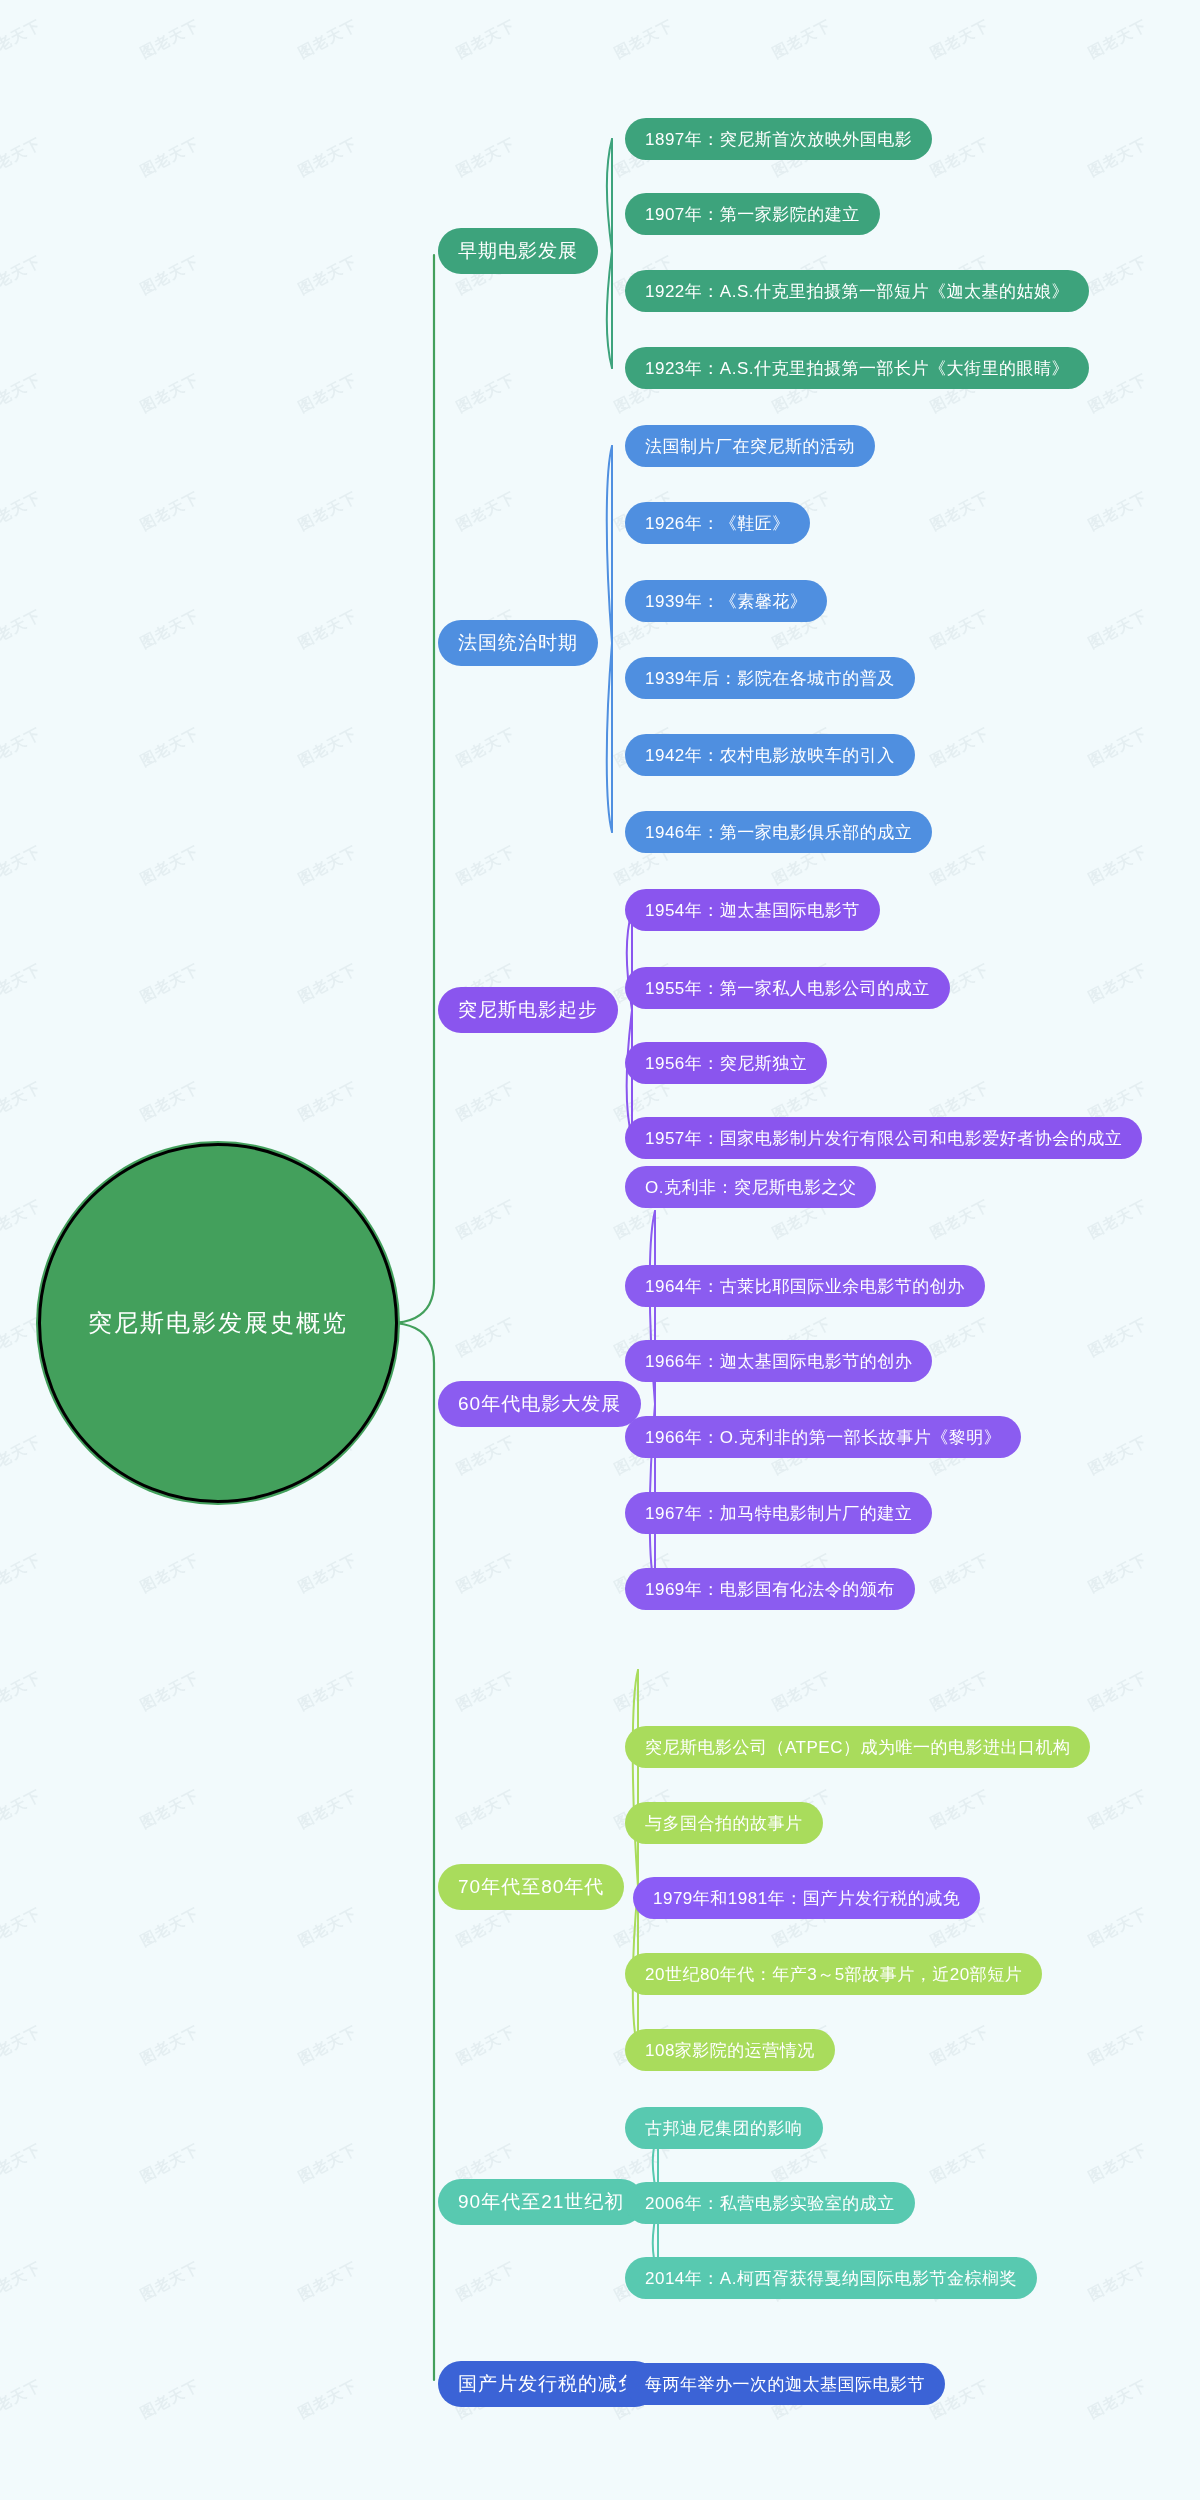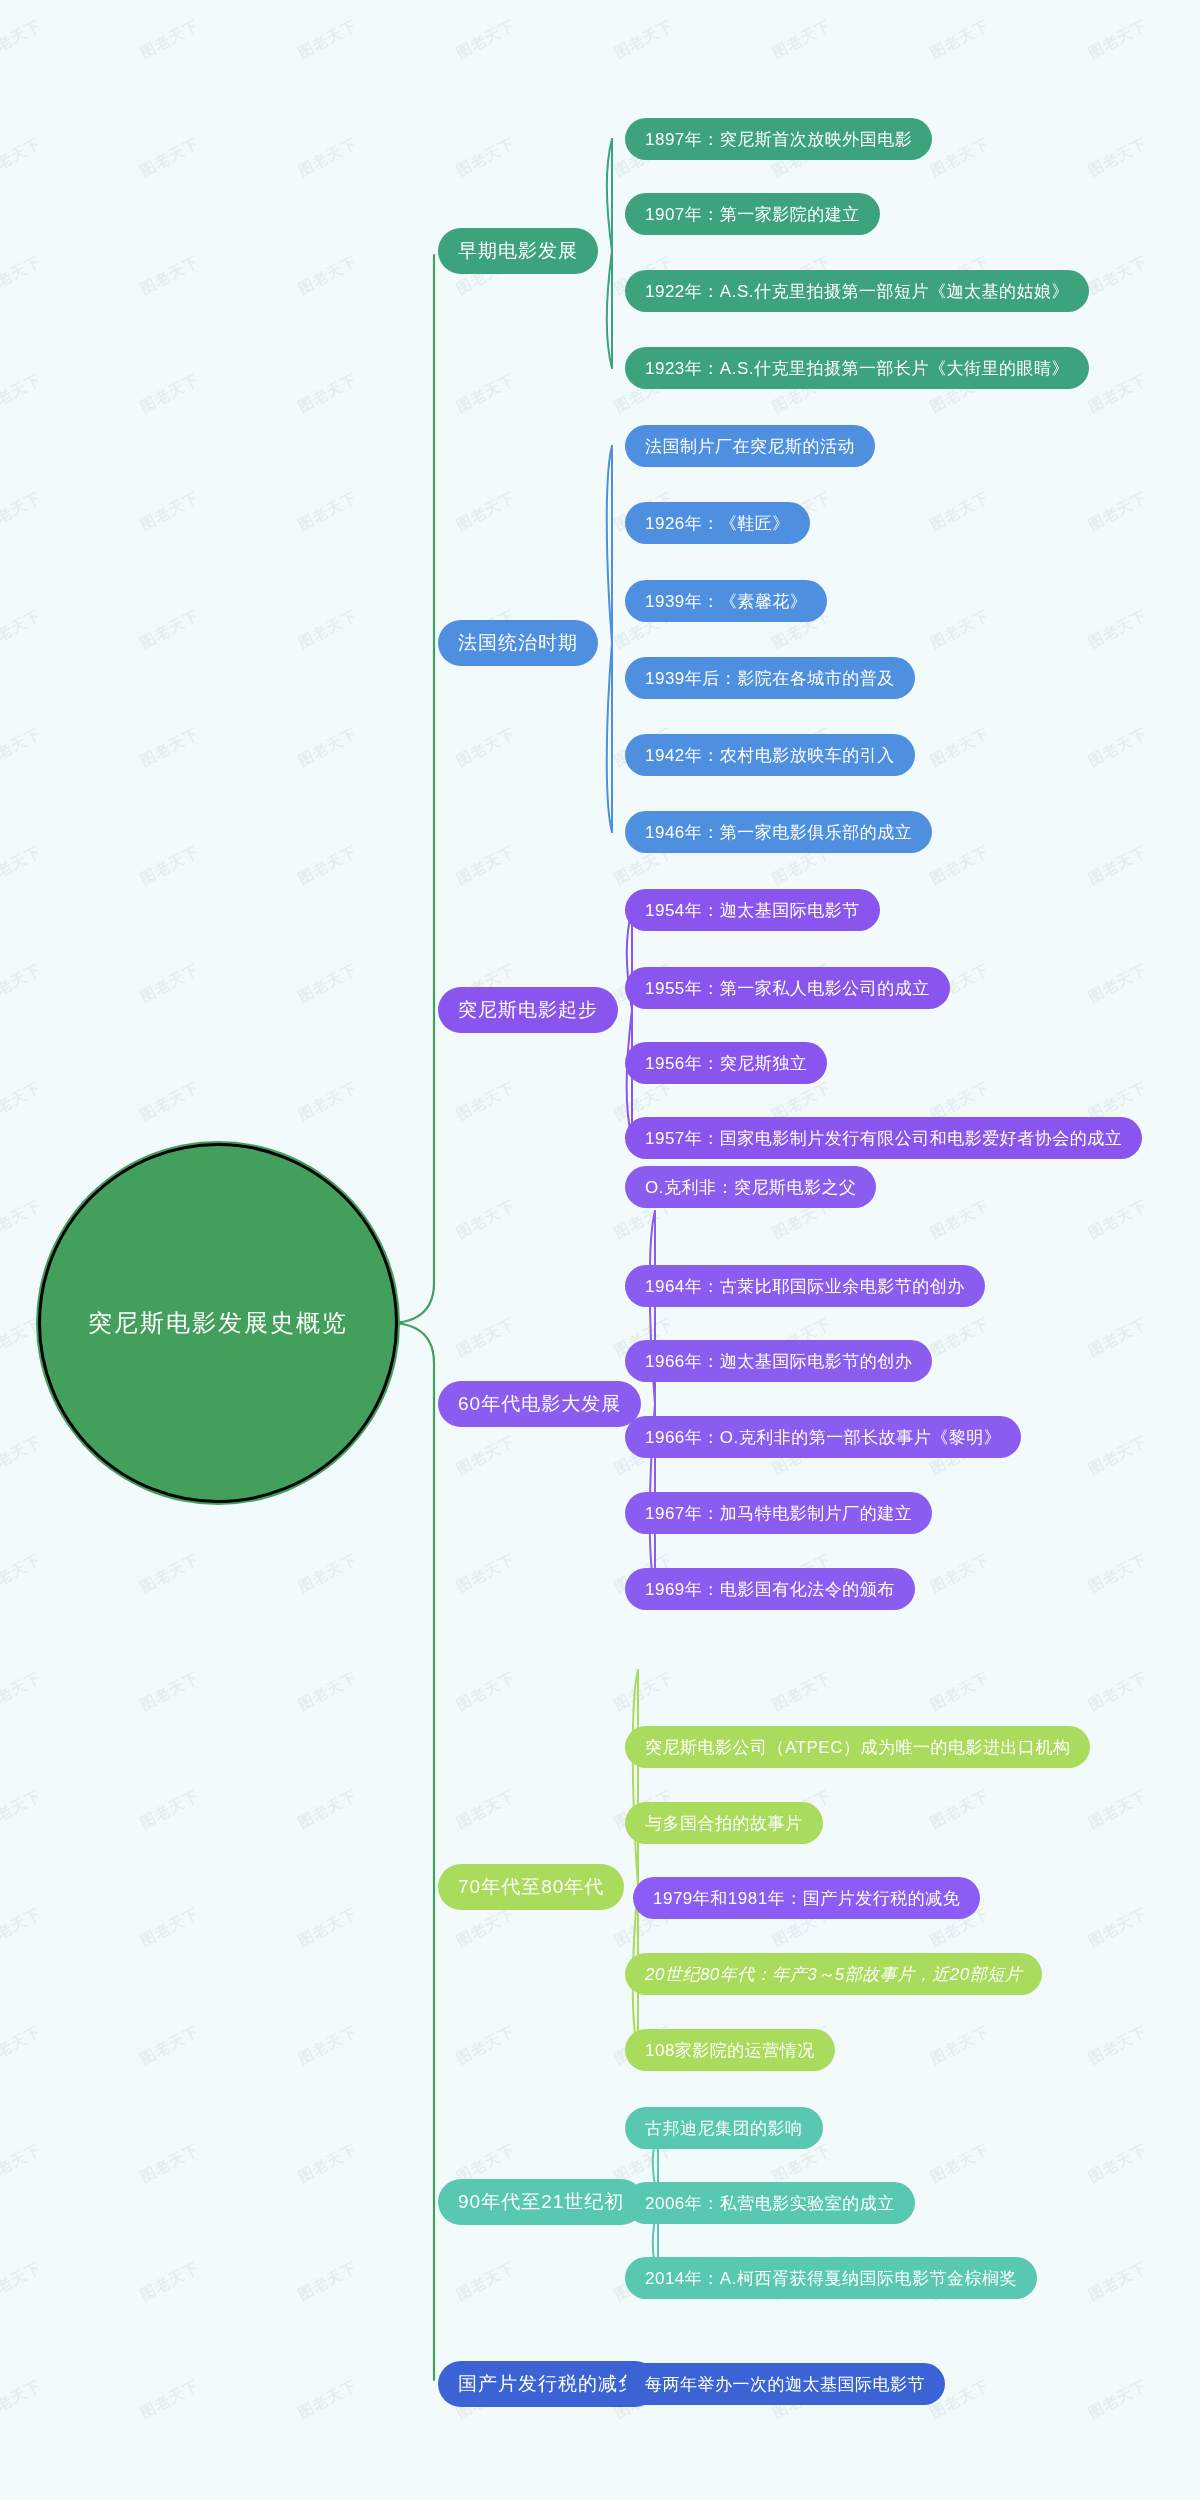--- a/index.html
+++ b/index.html
@@ -417,21 +417,21 @@
     </div>
     <div class="leaf-node" style="background: rgb(169, 220, 92); left: 625px; top: 1726px;">
       <span>突尼斯电影公司（ATPEC）成为唯一的电影进出口机构</span>
     </div>
     <div class="leaf-node" style="background: rgb(169, 220, 92); left: 625px; top: 1802px;">
       <span>与多国合拍的故事片</span>
     </div>
     <div class="leaf-node" style="background: #8b5cf6; left: 633px; top: 1877px;">
       <span>1979年和1981年：国产片发行税的减免</span>
     </div>
-    <div class="leaf-node" style="background: rgb(169, 220, 92); left: 625px; top: 1953px; font-style: italic;">
+    <div class="leaf-node" style="background: rgb(169, 220, 92); left: 625px; top: 1953px;">
       <span>20世纪80年代：年产3～5部故事片，近20部短片</span>
     </div>
     <div class="leaf-node" style="background: rgb(169, 220, 92); left: 625px; top: 2029px;">
       <span>108家影院的运营情况</span>
     </div>
     <div class="branch-node" style="background: rgb(88, 201, 176); left: 438px; top: 2179px;">
       <span>90年代至21世纪初</span>
     </div>
     <div class="leaf-node" style="background: rgb(88, 201, 176); left: 625px; top: 2107px;">
       <span>古邦迪尼集团的影响</span>

